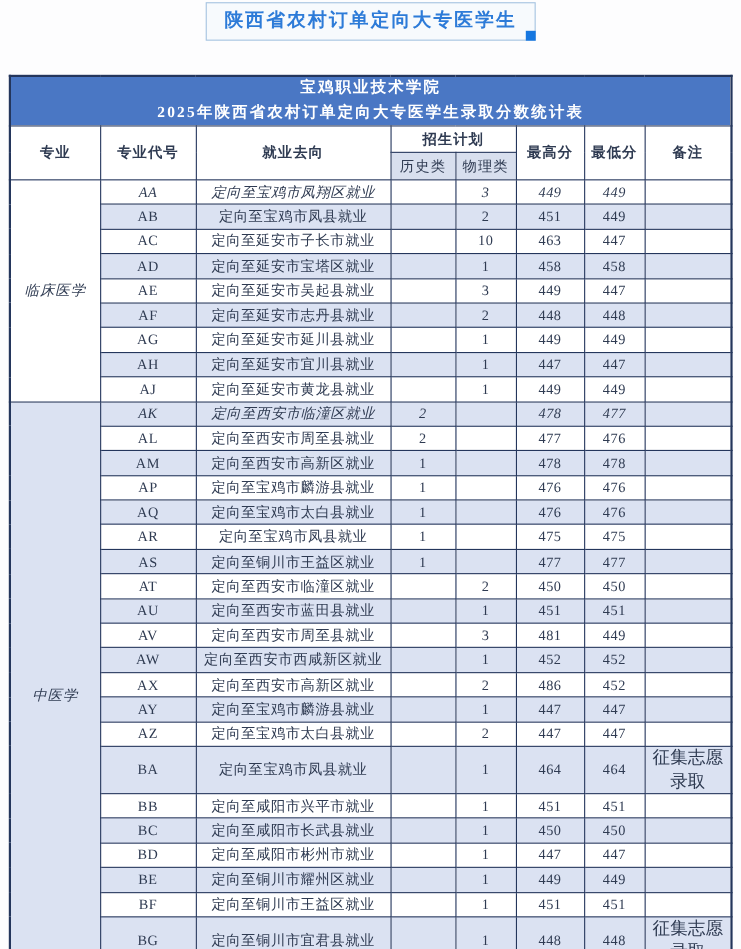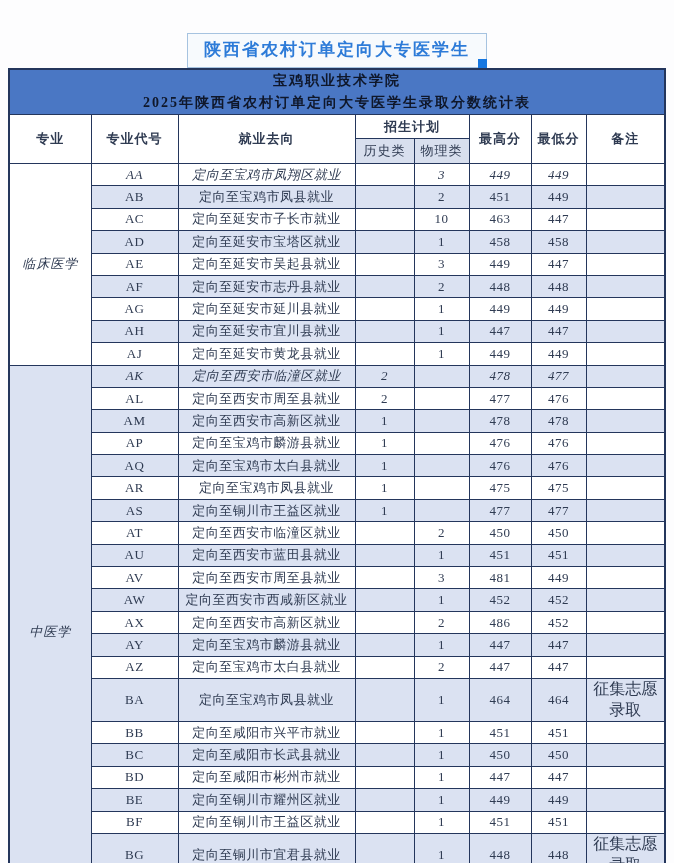--- a/index.html
+++ b/index.html
@@ -18,38 +18,37 @@
     width:674px;height:863px;position:relative;background:#fdfdfe;
     font-family:"Liberation Serif","DejaVu Serif",serif;
     color:var(--text);overflow:hidden;
   }
   .tag-box{
     position:absolute;top:2px;left:50%;transform:translateX(-50%);
     background:var(--tag-bg);border:1px solid var(--tag-border);
     padding:4px 16px 6px 16px;white-space:nowrap;
     font-size:17px;font-weight:bold;letter-spacing:2px;color:var(--tag-blue);
     font-family:"Liberation Sans","DejaVu Sans",sans-serif;
-    margin-top:31px;
   }
   .tag-square{
     position:absolute;right:-1px;bottom:-1px;width:9px;height:9px;
     background:var(--tag-square);
   }
   table.score-table{
     position:absolute;left:8px;top:68px;width:656px;
     border-collapse:collapse;table-layout:fixed;
     border:2px solid var(--border);
   }
   .score-table th,.score-table td{
     border:1px solid var(--border);
     padding:0 2px;text-align:center;vertical-align:middle;
     overflow:hidden;
   }
   th.title-cell{
-    background:var(--header-bg);color:#0f172a;height:44px;
+    background:var(--header-bg);color:#ffffff;height:44px;
     font-size:14px;font-weight:bold;letter-spacing:2px;line-height:1.55;
   }
   th.col-head{
     background:#fff;font-size:13px;font-weight:bold;letter-spacing:1px;
     height:23px;color:var(--text);
   }
   th.col-sub{
     background:var(--subshade);font-size:13px;font-weight:normal;
     letter-spacing:1px;height:24px;color:var(--text);
   }

